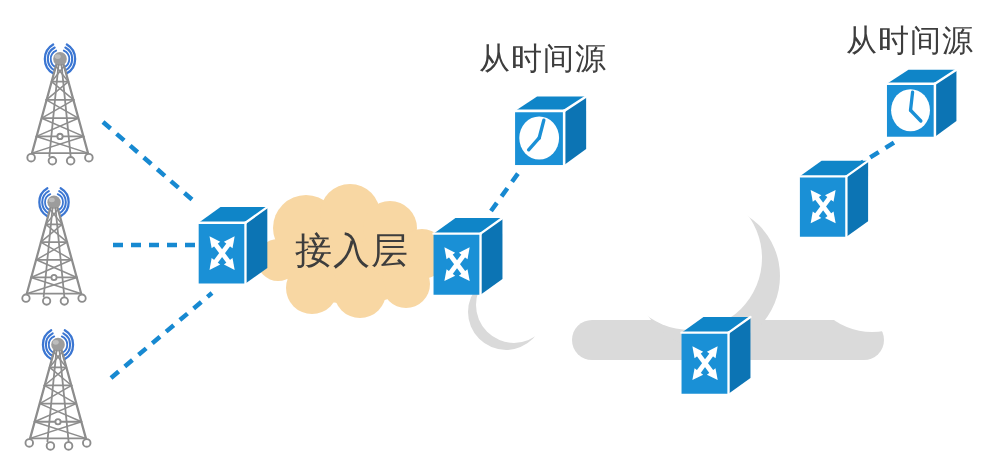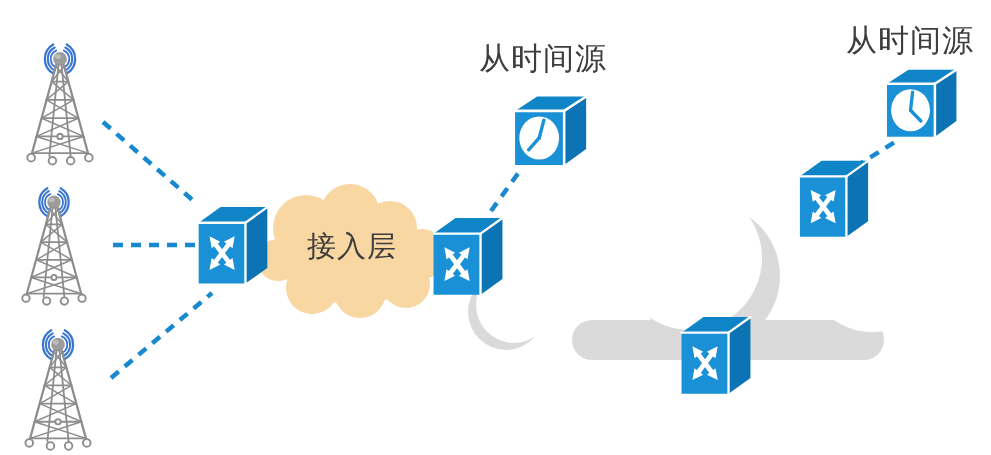--- a/index.html
+++ b/index.html
@@ -5,21 +5,21 @@
   html,body{margin:0;padding:0;background:#fff;}
   .stage{
     position:relative;width:991px;height:455px;overflow:hidden;background:#ffffff;
     font-family:"Liberation Sans","DejaVu Sans",sans-serif;
   }
   .abs{position:absolute;}
   .label{
     position:absolute;color:#3d3d3d;text-align:center;white-space:nowrap;
     font-weight:500;letter-spacing:1px;line-height:1.1;
   }
-  .label-big{font-size:29px;}
+  .label-big{font-size:37px;}
   .label-src{font-size:31px;}
   svg{display:block;overflow:visible;}
 </style>
 </head>
 <body>
 
 <div class="stage">
 
   <svg width="0" height="0" class="abs" aria-hidden="true">
     <defs>

